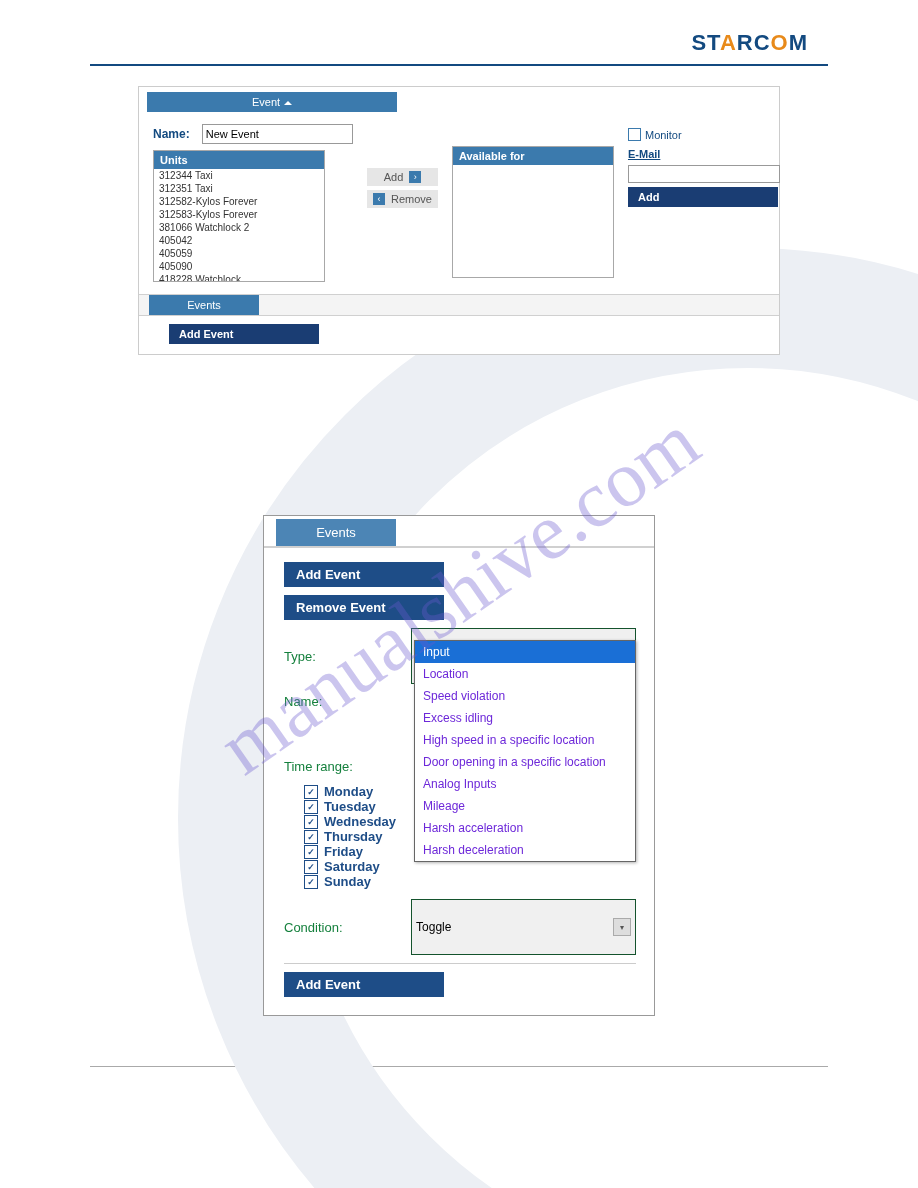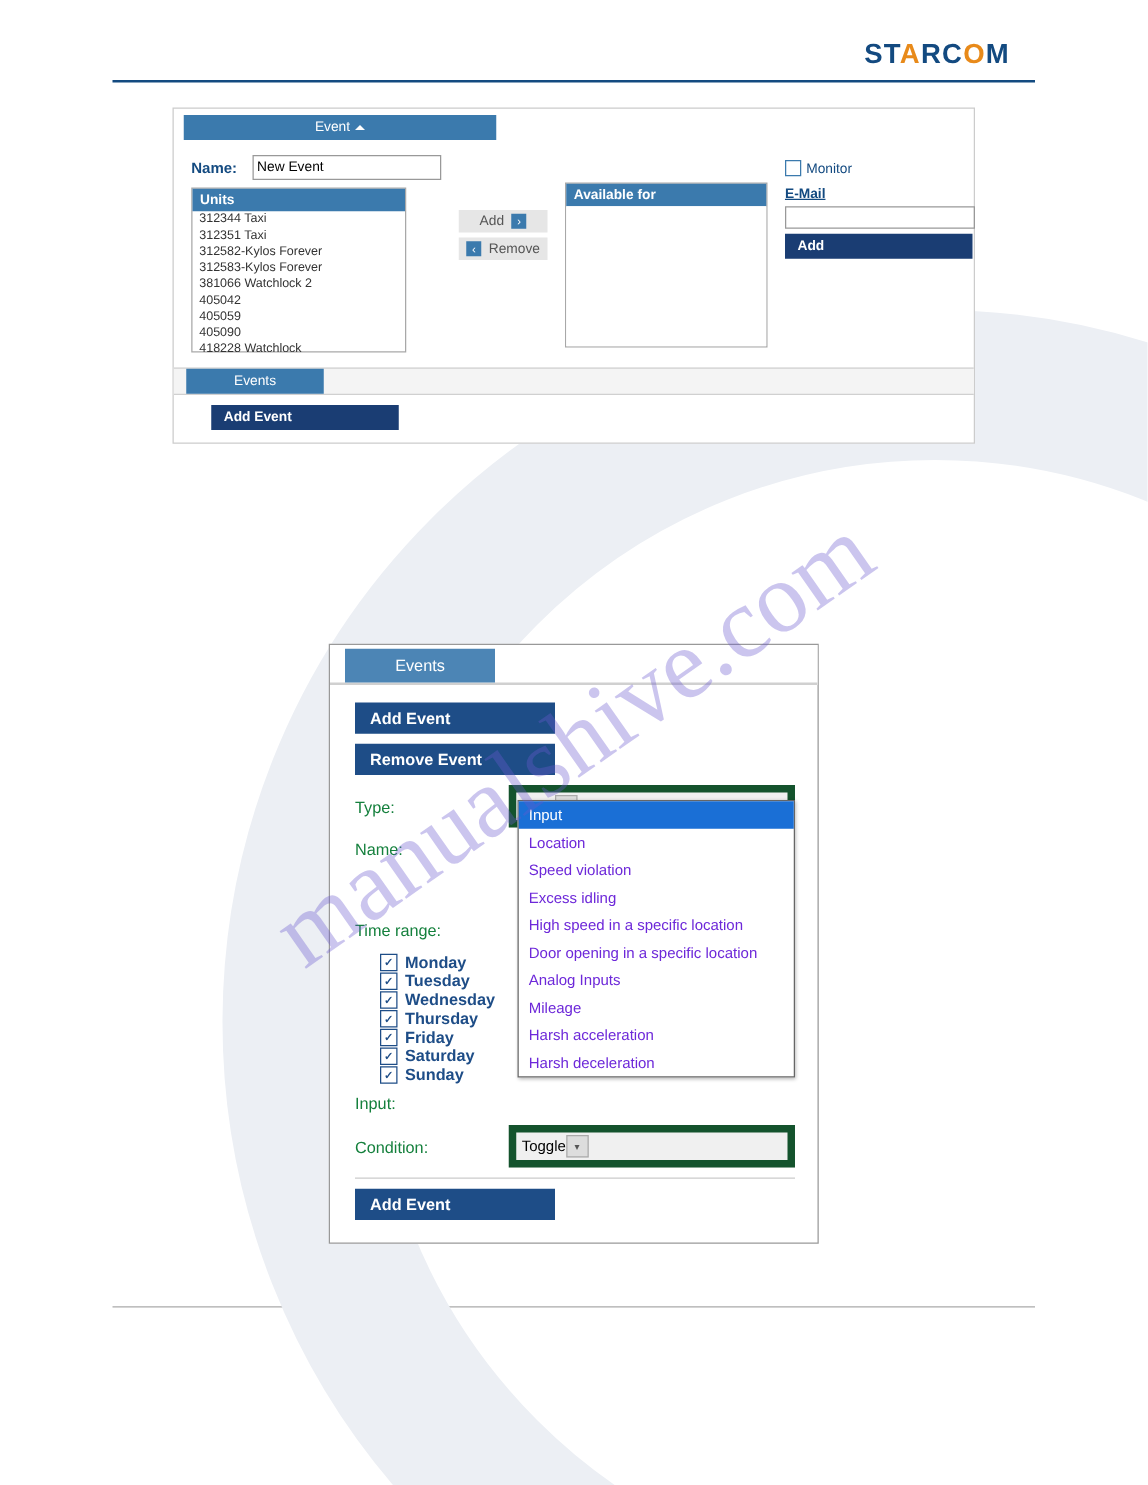--- a/index.html
+++ b/index.html
@@ -235,23 +235,23 @@
     background:#1e4d87; color:#fff; font-weight:bold;
     font-size:13px; padding:5px 12px;
     border:none; width:160px; text-align:left;
     margin-bottom:8px;
     display:block;
     cursor:pointer;
   }
   .form-row { display:flex; align-items:center; margin-top:6px;}
   .form-lbl { width:130px; color:#15803d; font-weight:normal; font-size:13px;}
   .sel {
-    width:220px; border:6px solid #14532d; background:#f0f0f0;
-    padding:2px 4px; font-size:12px;
-    display:flex;align-items:center;
+    width:220px; border:1px solid #14532d; background:#f0f0f0;
+    padding:18px 4px; font-size:12px;
+    display:flex;justify-content:space-between;align-items:center;
   }
   .sel-caret {
     width:16px;height:16px;
     background:#ddd;border:1px solid #aaa;
     display:inline-flex;align-items:center;justify-content:center;
     font-size:8px;color:#555;
   }
   .dropdown-open {
     position:absolute;
     left:150px; top:92px;
@@ -413,23 +413,20 @@
             <div class="day-row">
                 <span class="daychk">✓</span>
                 <span>Saturday</span>
               </div>
             <div class="day-row">
                 <span class="daychk">✓</span>
                 <span>Sunday</span>
               </div>
           </div>
 
-          <div class="form-row">
-            <span class="form-lbl">Input:</span>
-          </div>
           <div class="form-row" style="margin-top:10px;">
             <span class="form-lbl">Condition:</span>
             <div class="sel">
               <span>Toggle</span>
               <span class="sel-caret">▾</span>
             </div>
           </div>
 
           <hr class="hr-light">
           <button class="blue-btn2" style="margin-bottom:0;">Add Event</button>

